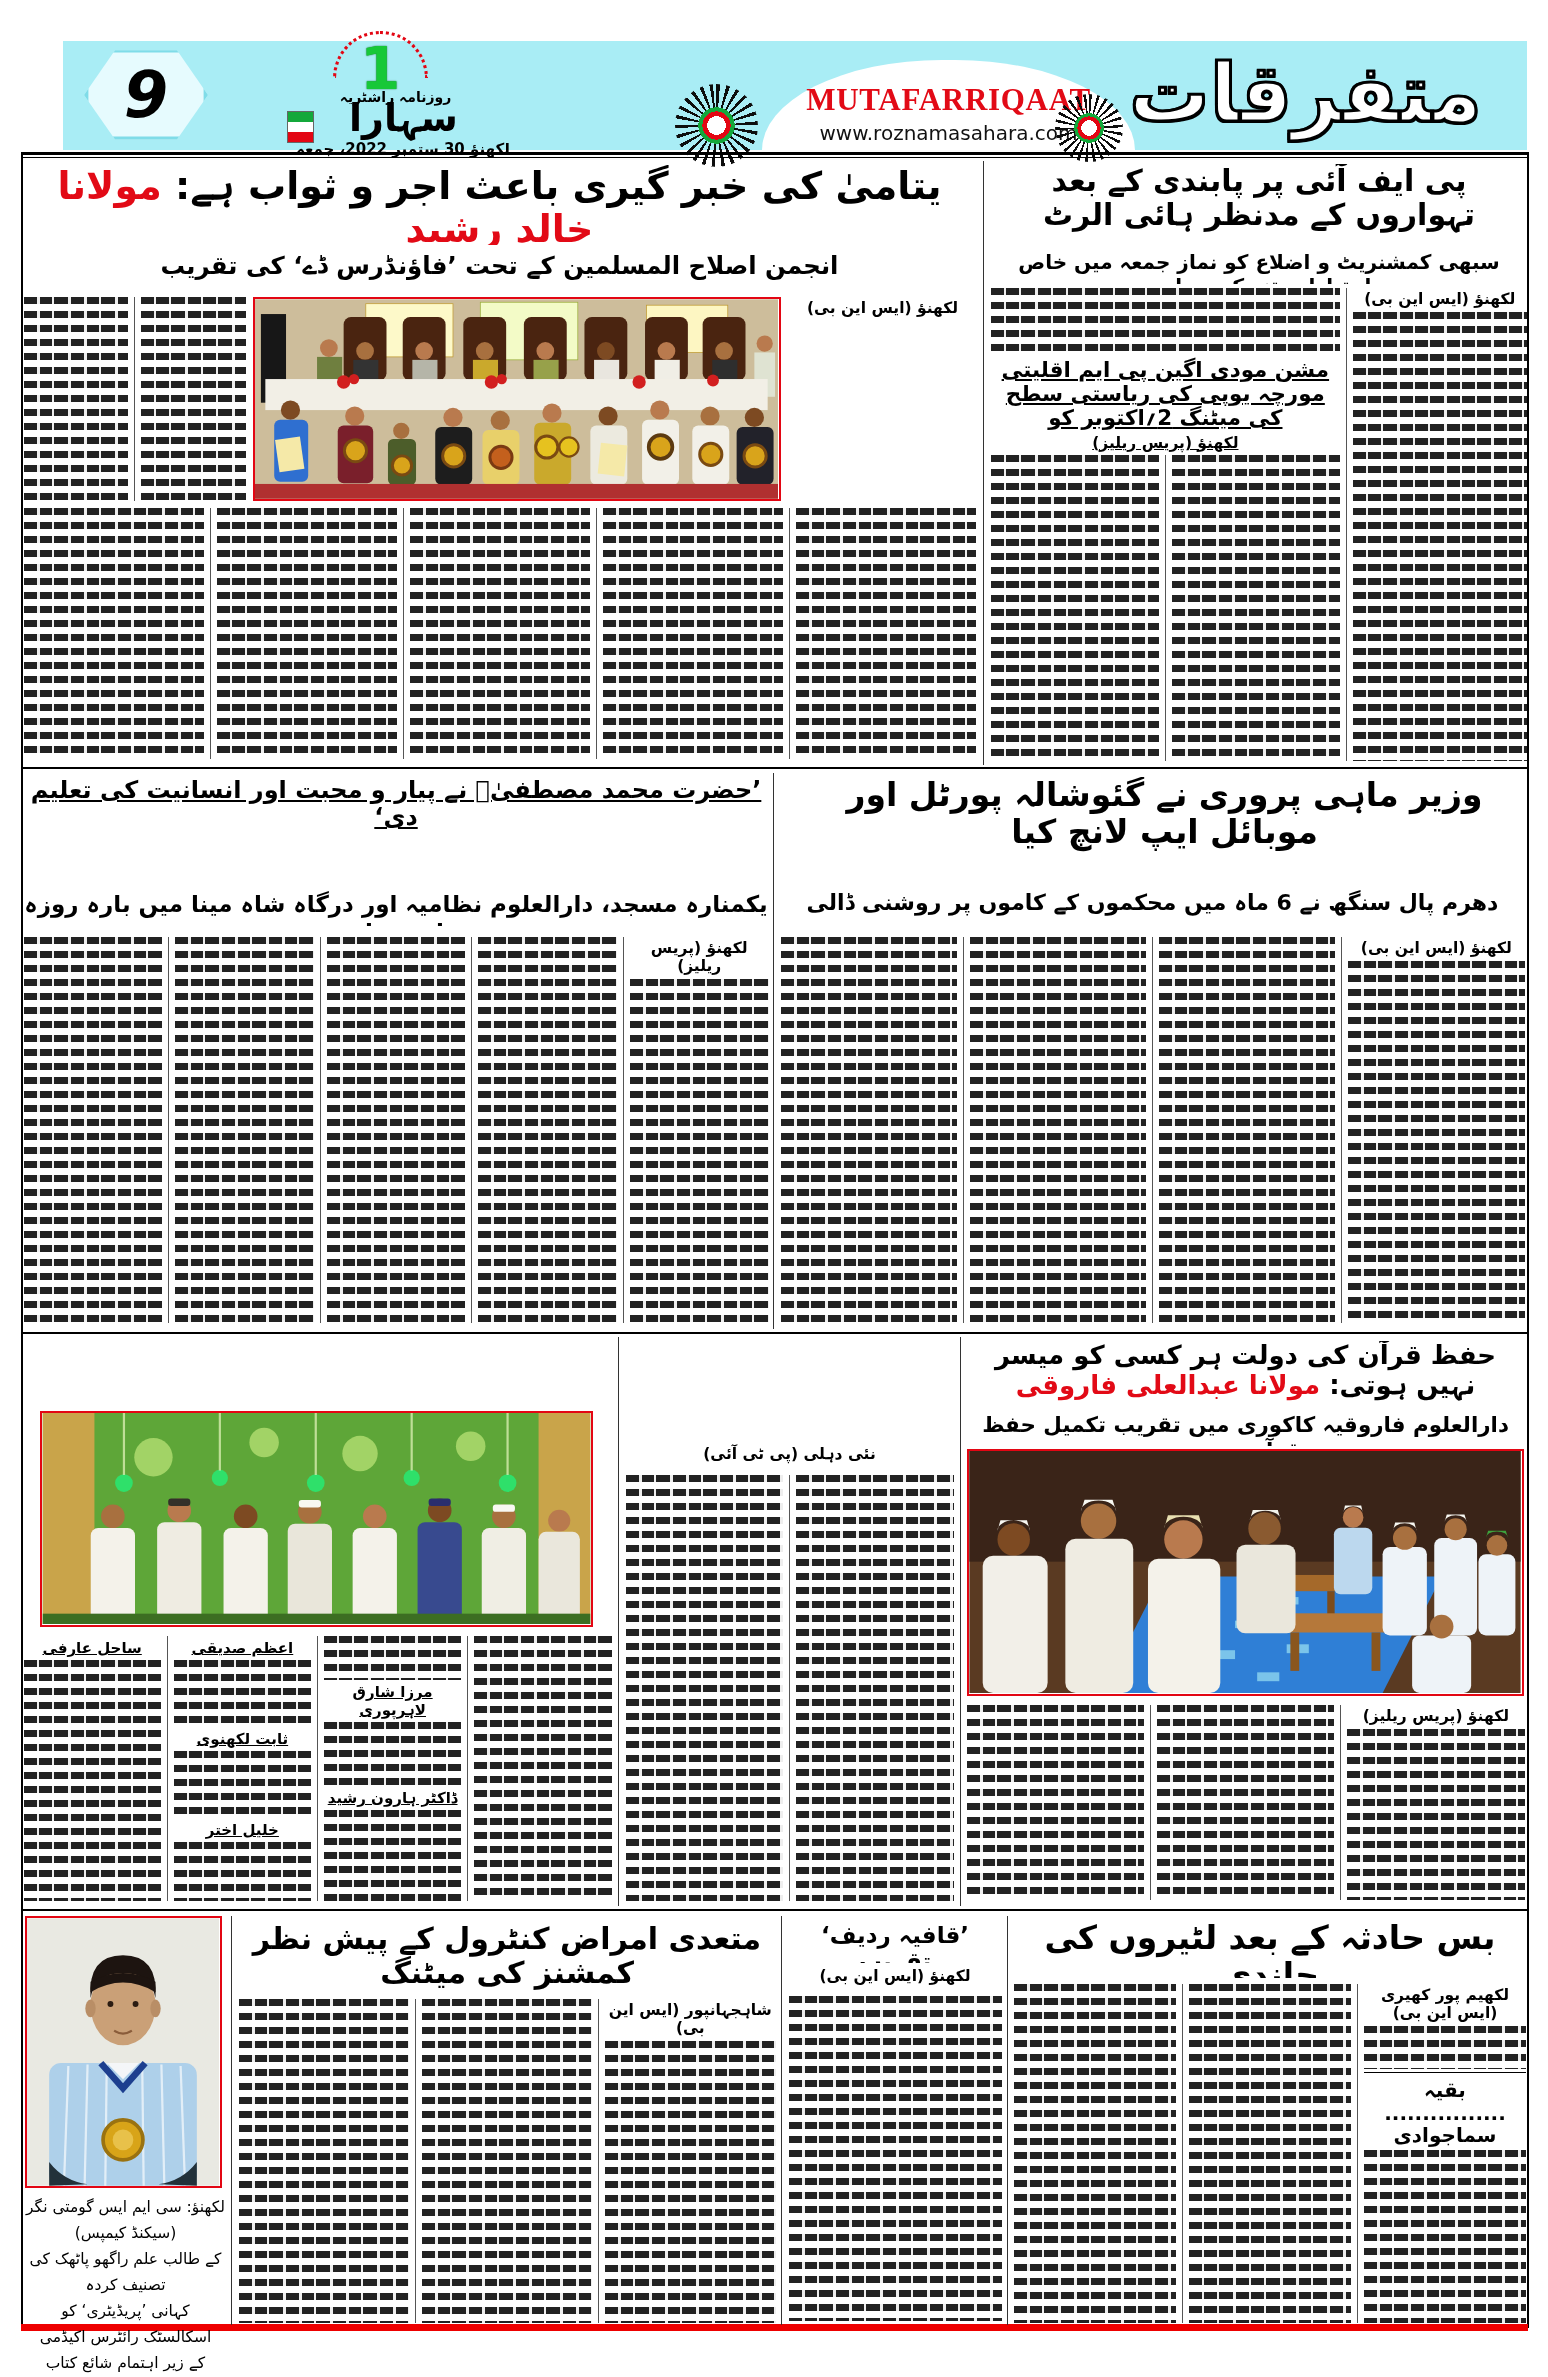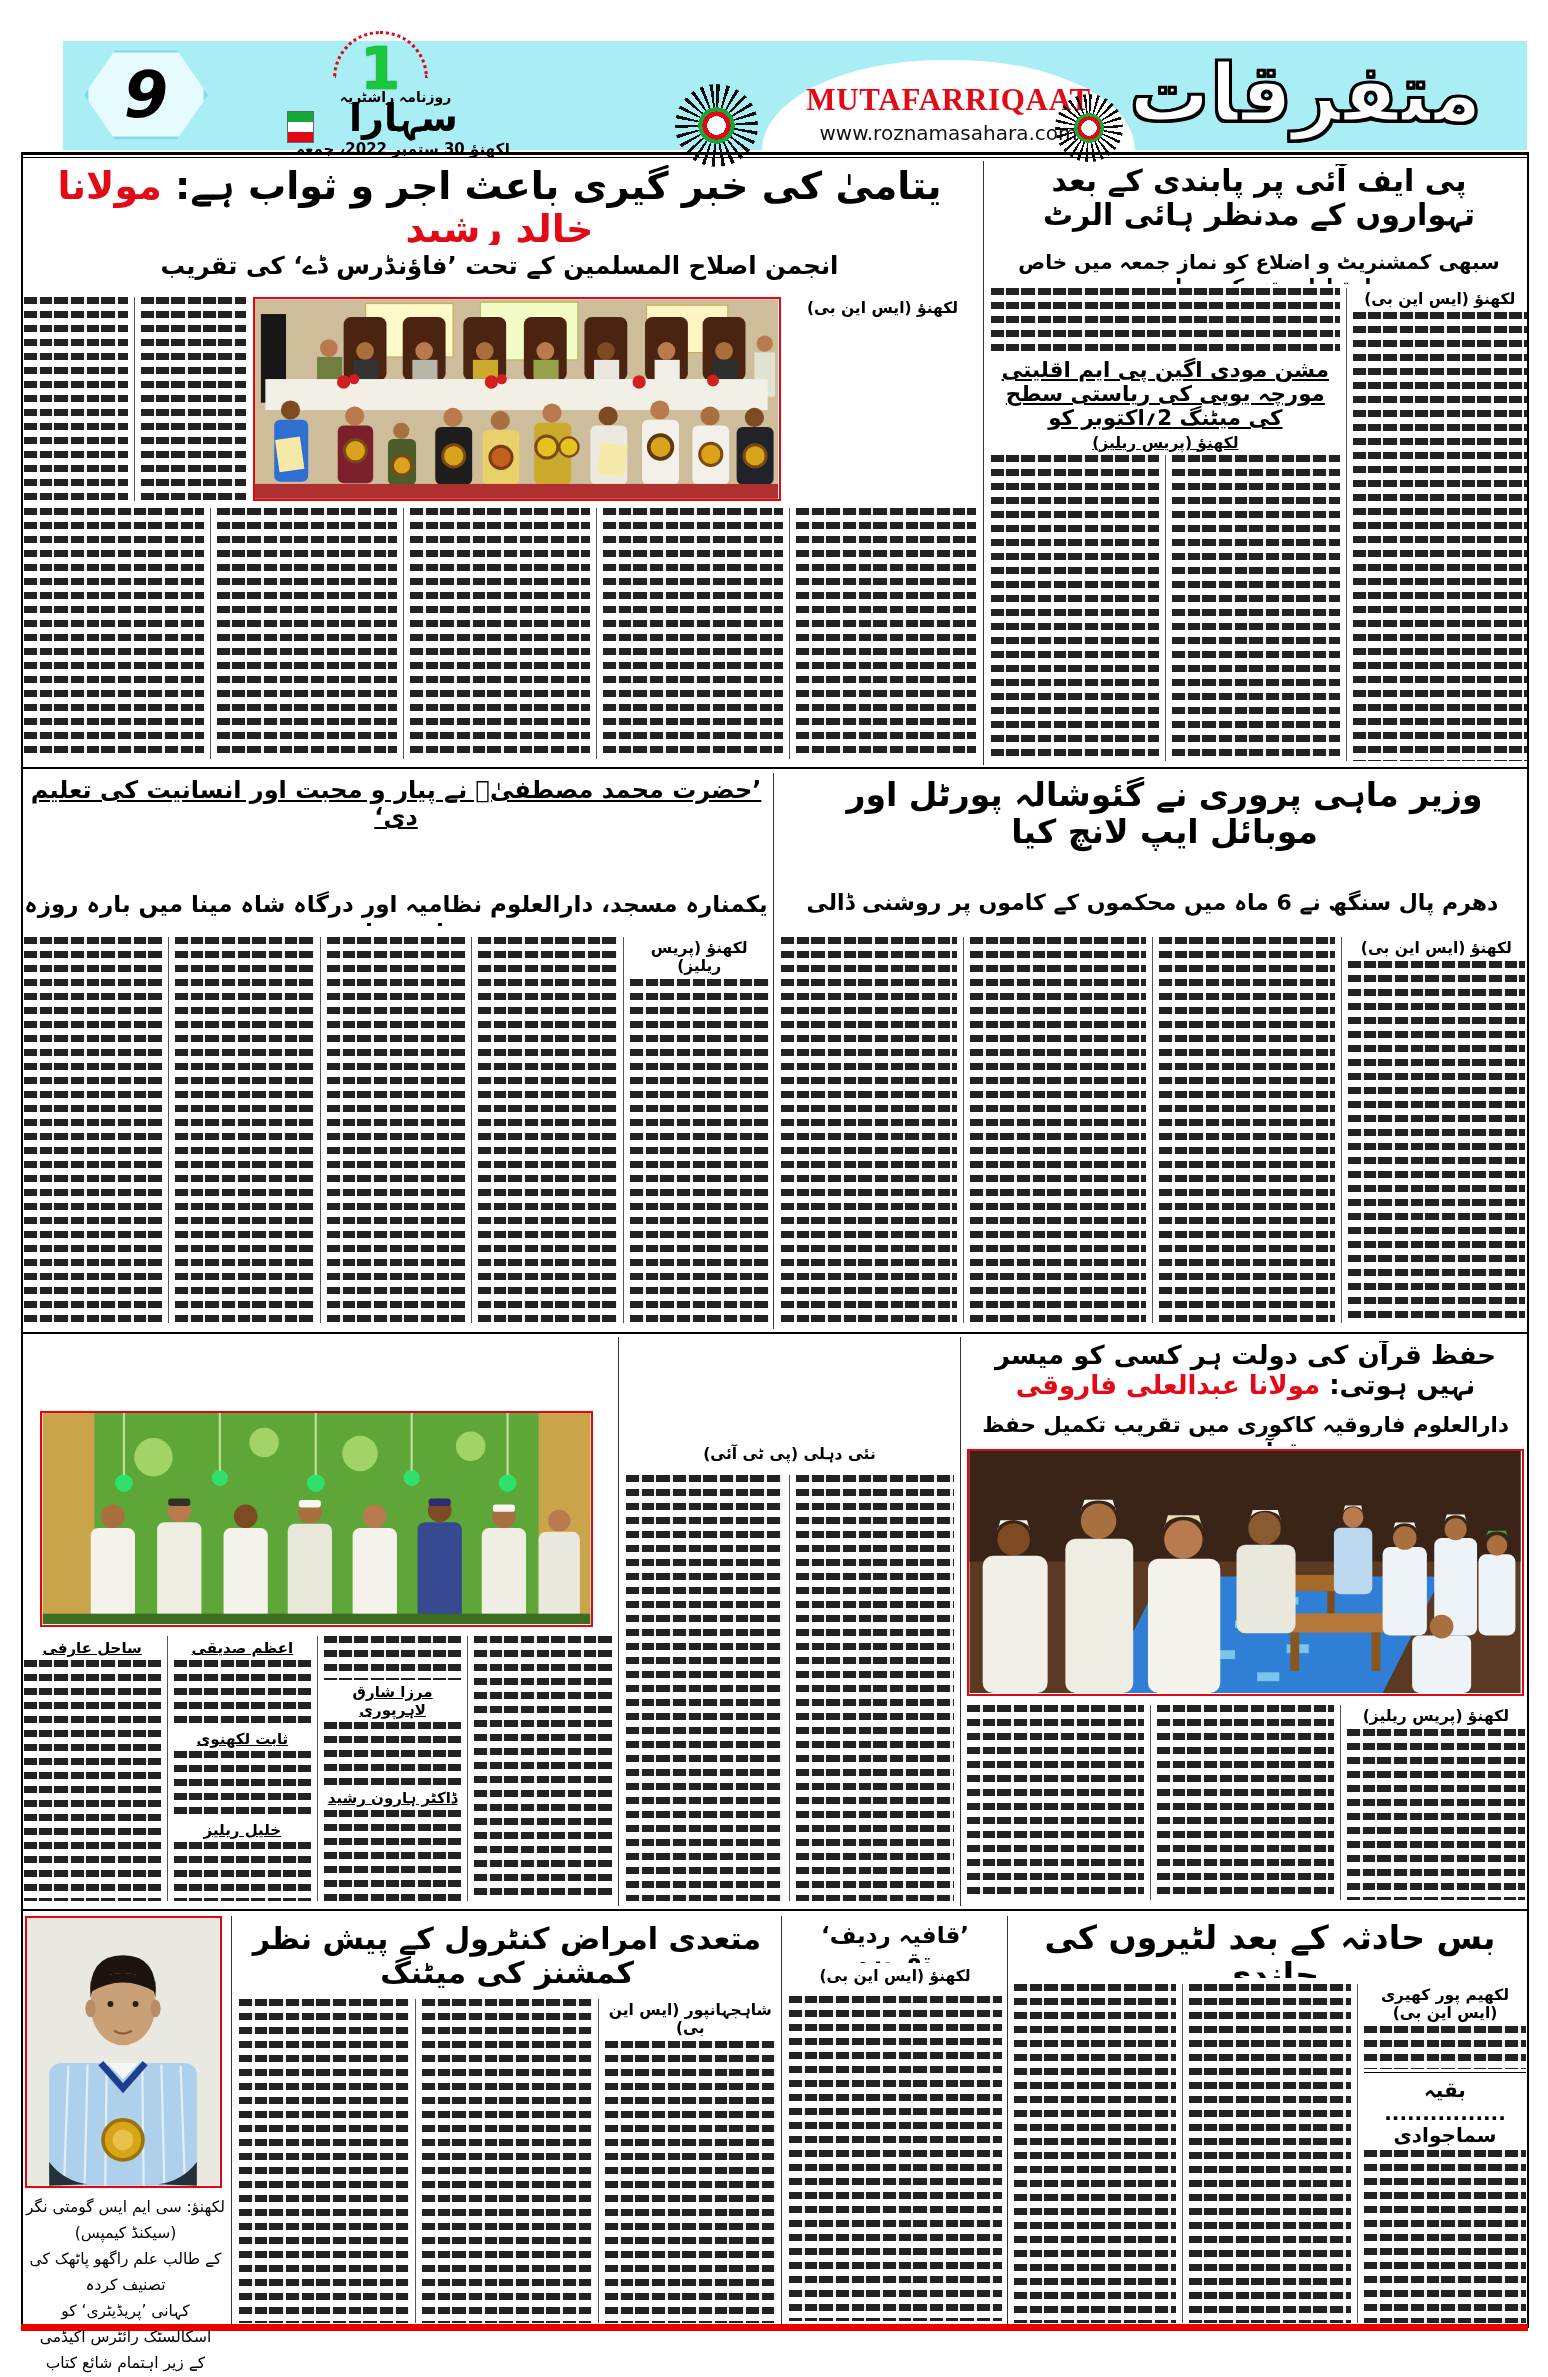--- a/index.html
+++ b/index.html
@@ -331,21 +331,21 @@
         <div class="poet">مرزا شارق لاہرپوری</div>
         <div class="sim" style="flex:0 0 64px;"></div>
         <div class="poet">ڈاکٹر ہارون رشید</div>
         <div class="sim" style="flex:1;"></div>
       </div>
       <div class="col">
         <div class="poet">اعظم صدیقی</div>
         <div class="sim" style="flex:0 0 67px;"></div>
         <div class="poet">ثابت لکھنوی</div>
         <div class="sim" style="flex:0 0 67px;"></div>
-        <div class="poet">خلیل ریلیز</div>
+        <div class="poet">خلیل اختر</div>
         <div class="sim" style="flex:1;"></div>
       </div>
       <div class="col">
         <div class="poet">ساحل عارفی</div>
         <div class="sim" style="flex:1;"></div>
       </div>
     </div>
   </div>
 
   <div class="vrule" style="left:618px;top:1337px;height:569px;"></div>

